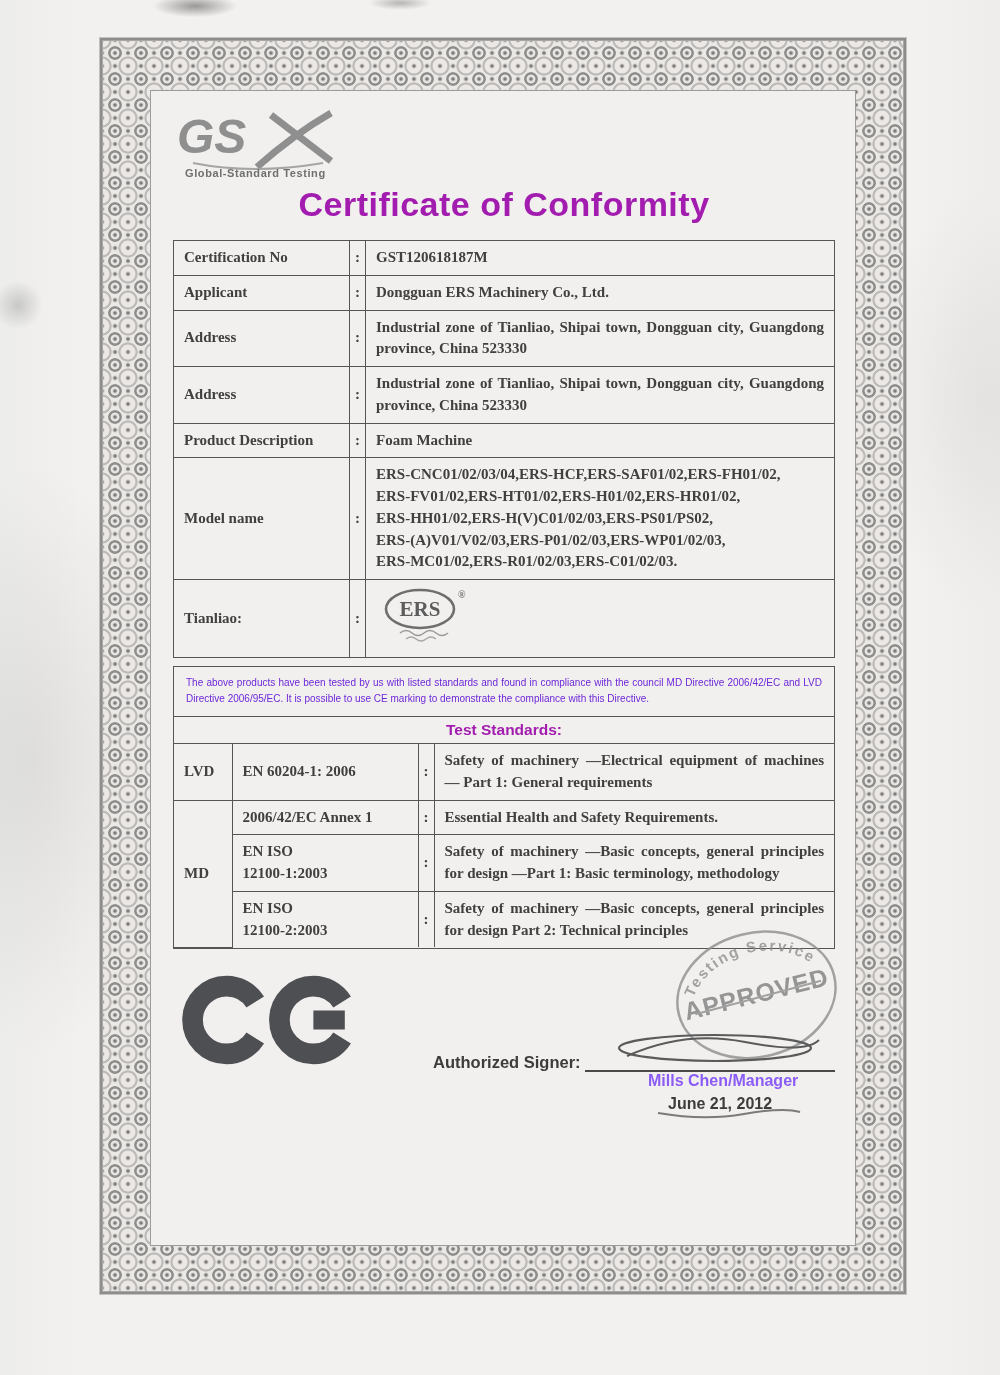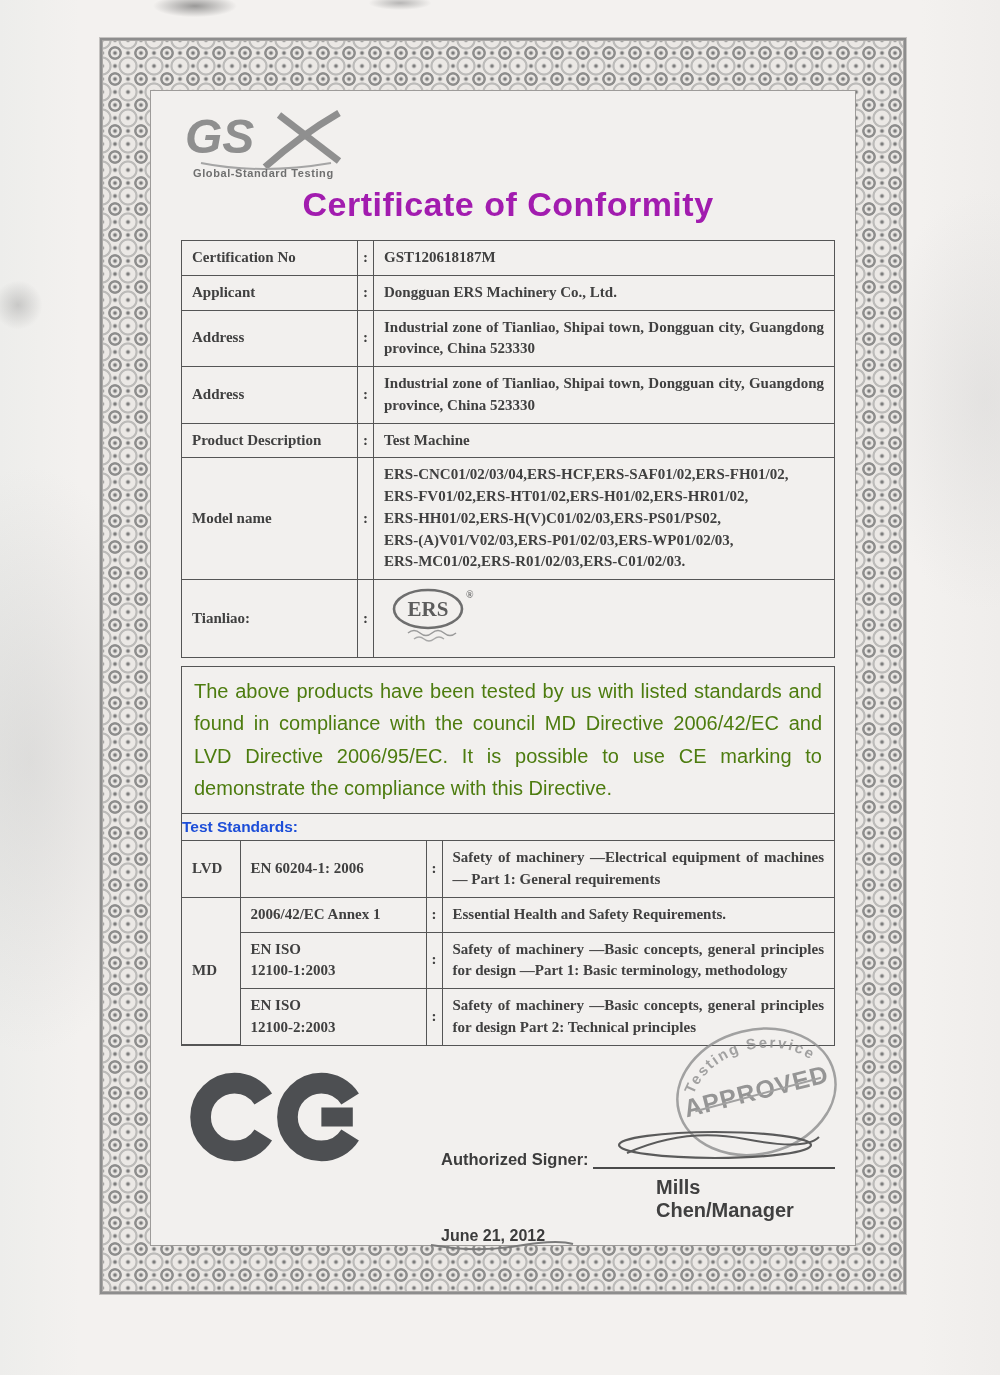--- a/index.html
+++ b/index.html
@@ -26,21 +26,21 @@
       radial-gradient(circle, rgba(0,0,0,0) 4px, rgba(125,125,125,.85) 4.8px, rgba(125,125,125,.85) 6.4px, rgba(0,0,0,0) 7.2px),
       radial-gradient(circle, rgba(0,0,0,0) 7px, rgba(150,150,150,.55) 7.8px, rgba(150,150,150,.55) 9.2px, rgba(0,0,0,0) 10px);
     background-size: 13px 13px, 26px 26px, 26px 26px;
     background-position: 6.5px 6.5px, 0 0, 13px 13px;
     border:2px solid #8d8d8d;
     box-shadow: 0 0 0 1px #c4c2c0, inset 0 0 0 1px #a9a7a5;
   }
   .frame-inner {
     position:absolute; left:48px; top:50px; right:48px; bottom:46px;
     background:#f2f0ee; border:1.5px solid #9d9b99;
-    padding:14px 20px 0 30px;
+    padding:14px 20px 0 22px;
   }
 
   
   .logo-row { height:78px; }
   .logo-svg text { font-family:"Liberation Sans", sans-serif; }
 
   
   .title {
     text-align:center; font-size:34px; font-weight:700; color:#a21caf;
     letter-spacing:.5px; margin-top:2px;
@@ -55,46 +55,46 @@
     font-family:Liberation Serif, serif;
   }
   .col-label { width:176px; }
   .col-colon { width:16px; text-align:center; padding:6px 2px; }
   .prewrap { white-space:pre-line; }
   .justify { text-align:justify; }
 
   
   .standards-box { margin-top:8px; border:1.6px solid #555; }
   .compliance {
-    padding:8px 12px 9px 12px; font-size:20px; font-weight:400; color:#4d7c0f;
+    padding:8px 12px 9px 12px; font-size:10px; font-weight:400; color:#6d28d9;
     line-height:1.62; text-align:justify;
   }
   .standards-header {
-    border-top:1.6px solid #555; font-weight:700;
-    color:#1d4ed8; font-size:15.5px; padding:4px 0;
+    border-top:1.6px solid #555; text-align:center; font-weight:700;
+    color:#a21caf; font-size:15.5px; padding:4px 0;
   }
   .standards-table { border-top:1.6px solid #555; width:100%; }
   .standards-table td { border-width:1.6px; }
   .standards-table tr:first-child td { border-top:none; }
   .standards-table td:first-child { border-left:none; }
   .standards-table td:last-child { border-right:none; }
   .standards-table tr:last-child td { border-bottom:none; }
   .col-group { width:58px; }
   .col-standard { width:186px; }
 
   
   .footer { display:flex; margin-top:16px; position:relative; }
   .ce-wrap { margin-left:8px; margin-top:8px; }
   .sign-area { flex:1; margin-left:70px; padding-top:52px; position:relative; }
   .sign-row { display:flex; align-items:flex-end; }
   .sign-label { font-weight:700; font-size:16.5px; color:#3c3c3c; white-space:nowrap;margin-top:36px; }
   .sign-rule { flex:1; border-bottom:2px solid #4a4a4a; height:1.1em; margin-left:4px; position:relative; }
   .signature-svg { position:absolute; right:10px; bottom:2px; }
-  .signer-name { margin-top:7px; margin-left:215px; font-weight:700; font-size:20px; color:#404040; }
-  .date-wrap { margin-top:5px; position:relative; width:140px; }
+  .signer-name { margin-left:215px; font-weight:700; font-size:16px; color:#8b5cf6; }
+  .date-wrap { margin-top:5px; margin-left:235px; position:relative; width:140px; }
   .date-text { font-weight:700; font-size:16px; color:#3c3c3c; }
   .date-scribble { position:absolute; left:-14px; top:10px; }
   .stamp {
     position:absolute; right:-18px; top:-62px; transform:rotate(-14deg); opacity:.8;
   }
 </style>
 </head>
 <body>
 
 <div class="page">
@@ -131,21 +131,21 @@
           <td class="justify">Industrial zone of Tianliao, Shipai town, Dongguan city, Guangdong province, China 523330</td>
         </tr>
         <tr>
           <td class="col-label">Address</td>
           <td class="col-colon">:</td>
           <td class="justify">Industrial zone of Tianliao, Shipai town, Dongguan city, Guangdong province, China 523330</td>
         </tr>
         <tr>
           <td class="col-label">Product Description</td>
           <td class="col-colon">:</td>
-          <td>Test Machine</td>
+          <td>Foam Machine</td>
         </tr>
         <tr>
           <td class="col-label">Model name</td>
           <td class="col-colon">:</td>
           <td class="prewrap">ERS-CNC01/02/03/04,ERS-HCF,ERS-SAF01/02,ERS-FH01/02,
 ERS-FV01/02,ERS-HT01/02,ERS-H01/02,ERS-HR01/02,
 ERS-HH01/02,ERS-H(V)C01/02/03,ERS-PS01/PS02,
 ERS-(A)V01/V02/03,ERS-P01/02/03,ERS-WP01/02/03,
 ERS-MC01/02,ERS-R01/02/03,ERS-C01/02/03.</td>
         </tr>

